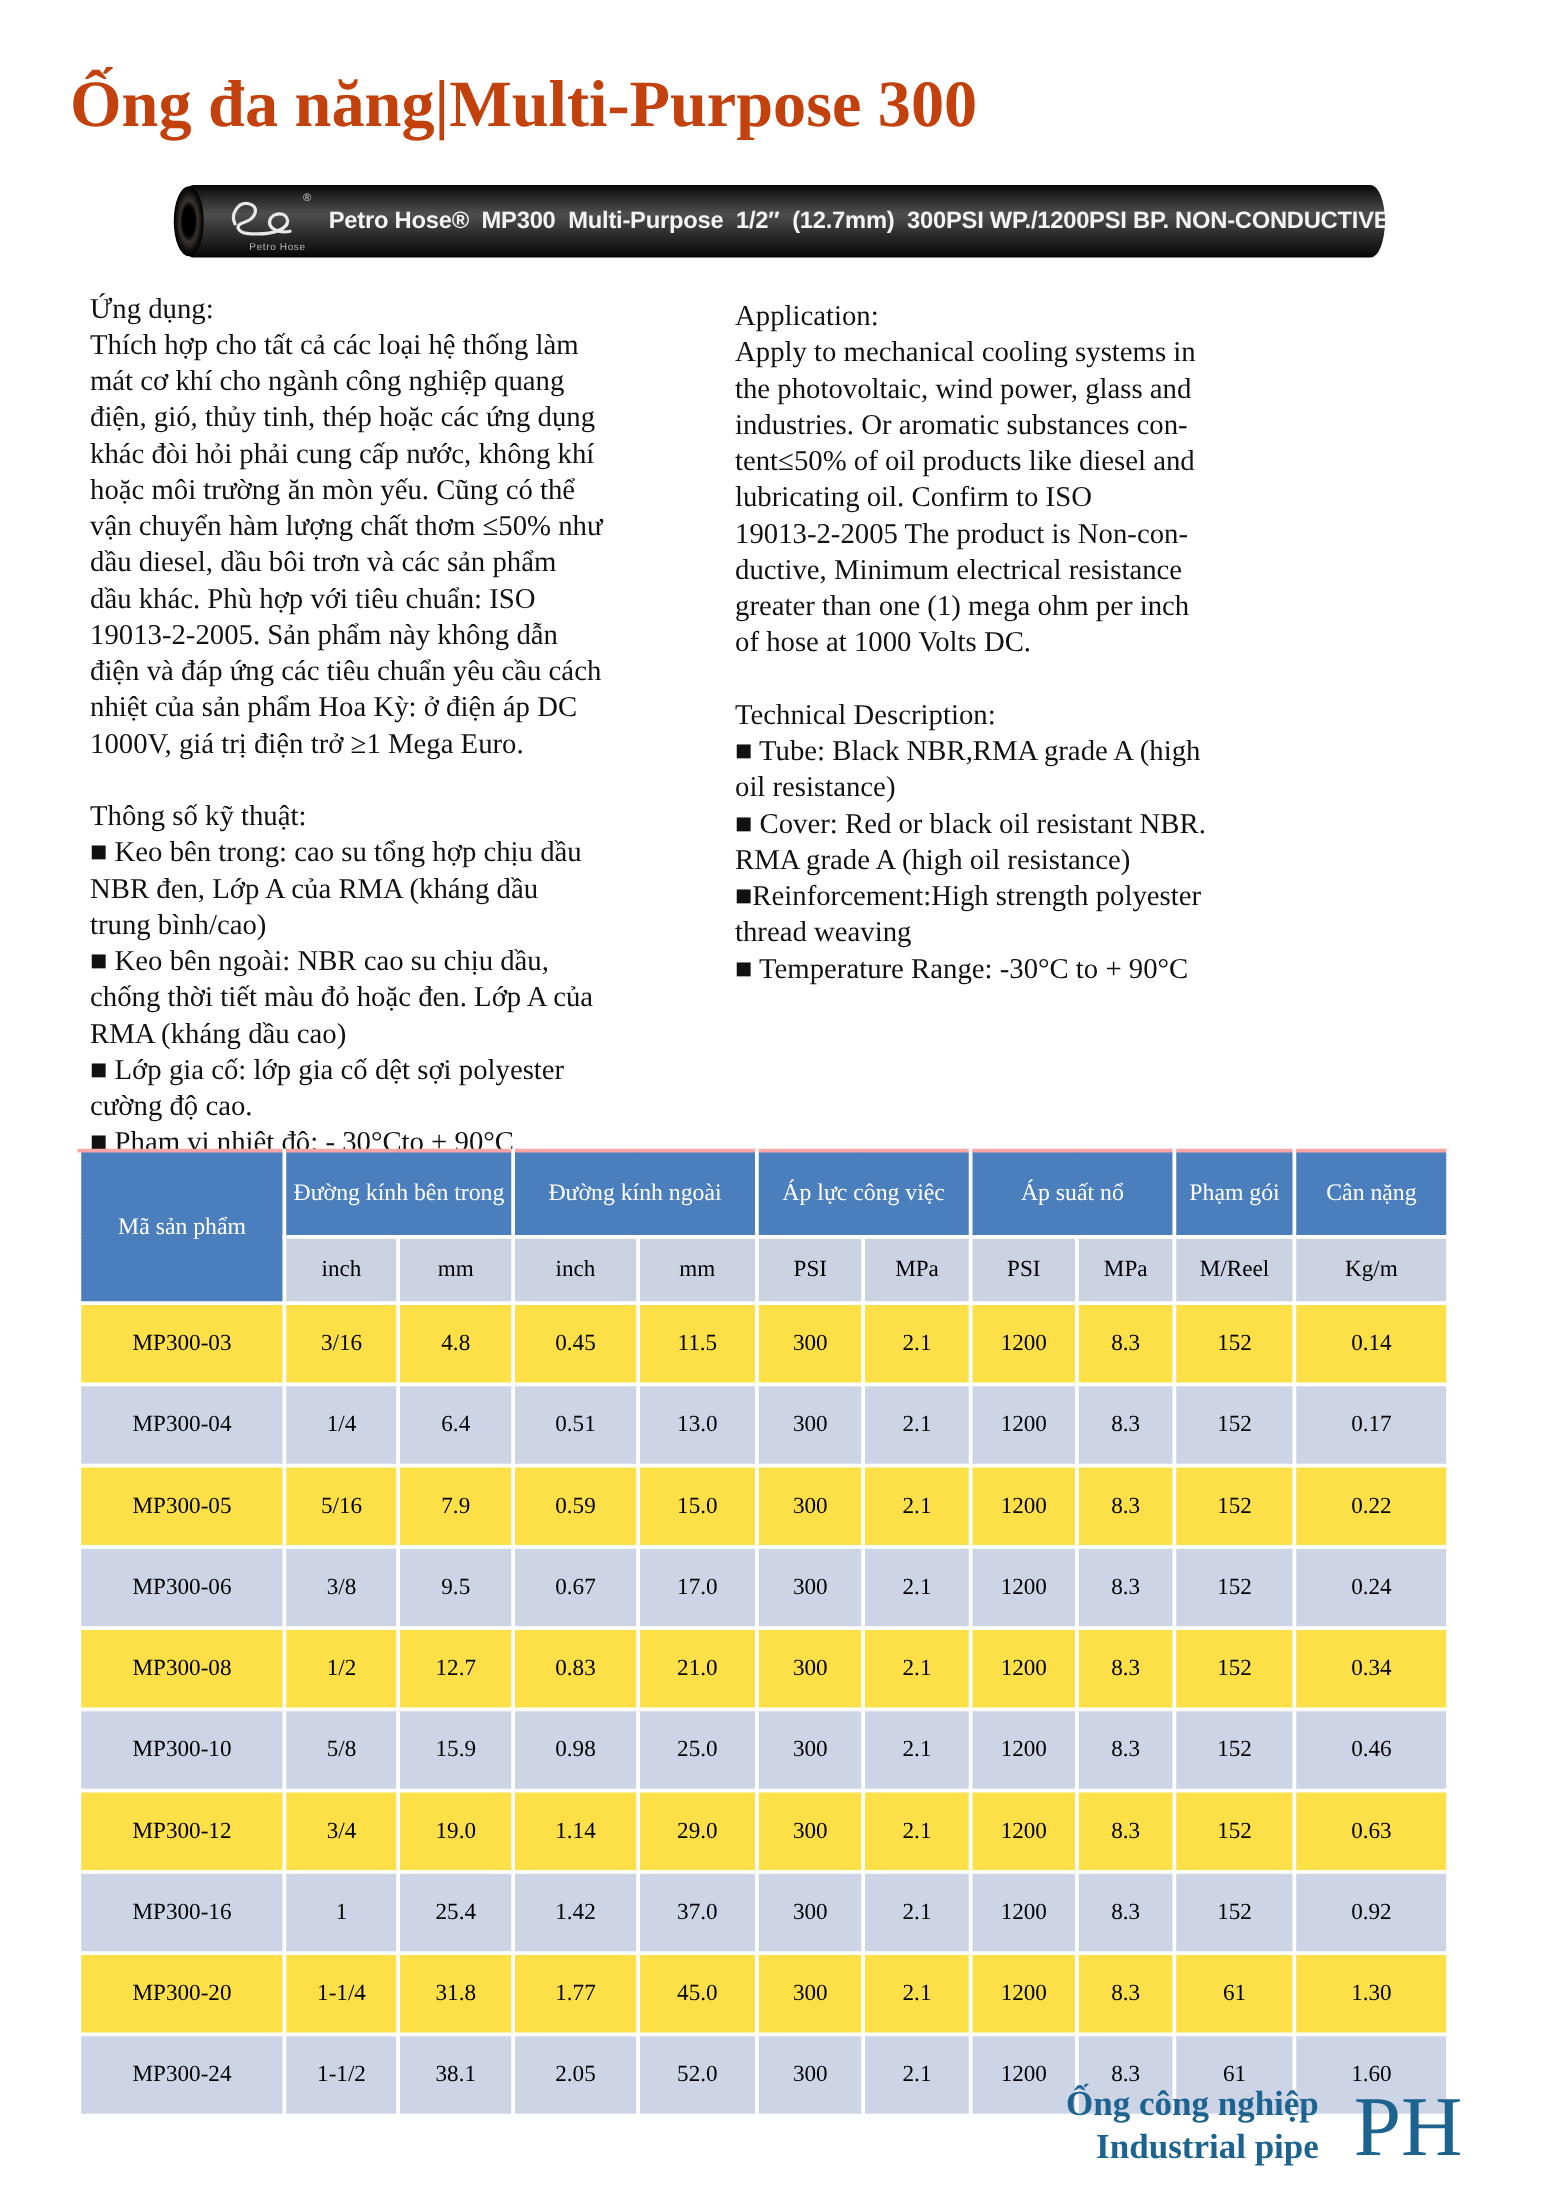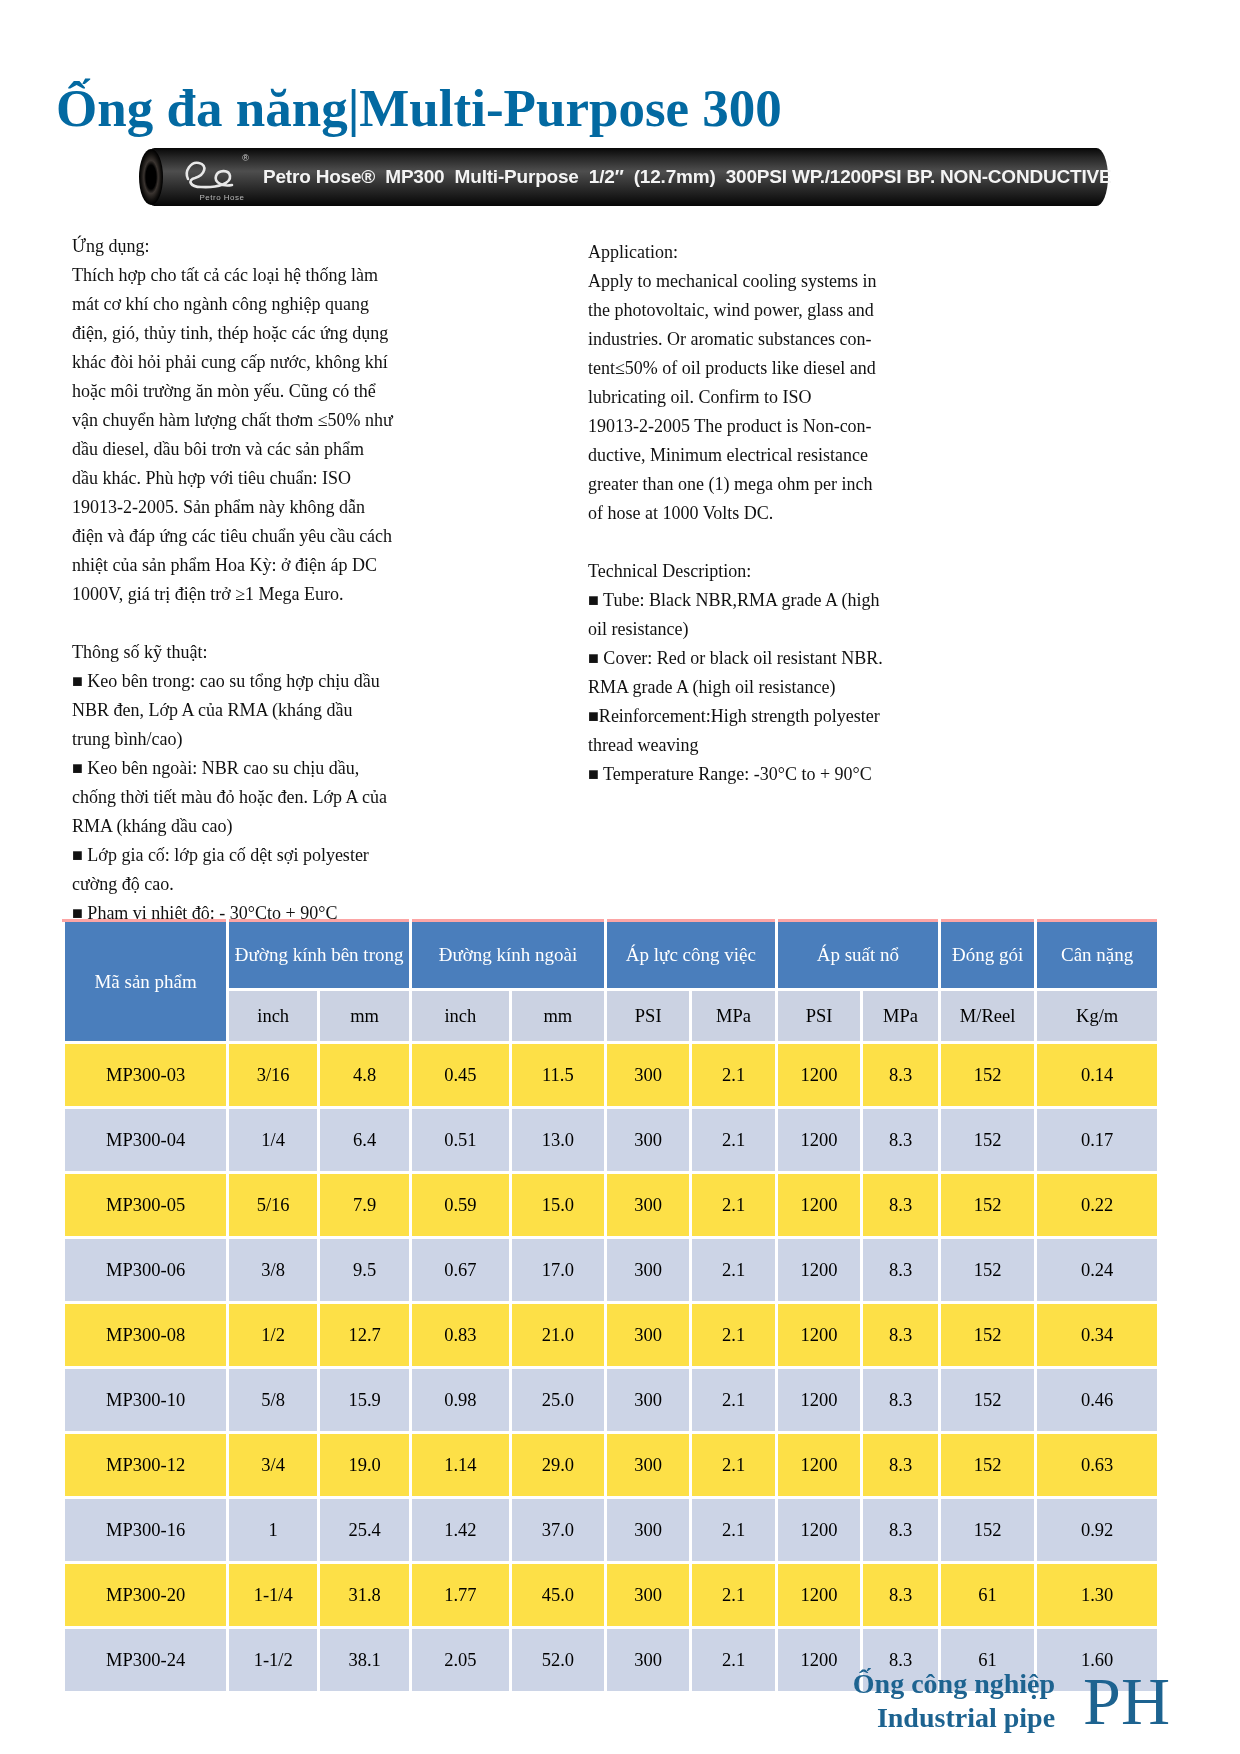--- a/index.html
+++ b/index.html
@@ -2,22 +2,22 @@
 <html><head>
 <meta charset="utf-8">
 <style>
   html,body{margin:0;padding:0;background:#ffffff;}
   .page{
     position:relative;width:1240px;height:1754px;margin:0 auto;background:#fff;
     font-family:"Liberation Serif","DejaVu Serif",serif;color:#1a1a1a;overflow:hidden;
   }
   
   .page-title{
-    position:absolute;left:56px;top:42px;font-size:53px;font-weight:bold;
-    letter-spacing:0;color:#0369a1;white-space:nowrap;
+    position:absolute;left:56px;top:18px;font-size:53px;font-weight:bold;
+    letter-spacing:0;color:#c2410c;white-space:nowrap;
   }
   
   .hose{
     position:absolute;left:143px;top:148px;width:965px;height:58px;
     background:linear-gradient(180deg,#070707 0%,#262626 16%,#4e4e4e 40%,#3c3c3c 55%,#1b1b1b 82%,#060606 100%);
     border-radius:12px/30px;
   }
   .hose-end{
     position:absolute;left:-4px;top:1px;width:24px;height:56px;border-radius:50%;
     background:radial-gradient(ellipse at center,#000 30%,#3a3430 42%,#141210 58%,#000 70%);
@@ -28,21 +28,21 @@
   .hose-logo .caption{
     position:absolute;left:6px;bottom:-3px;width:70px;text-align:center;
     color:#b9b9b9;font-size:8px;font-family:"Liberation Sans",sans-serif;letter-spacing:.5px;
   }
   .hose-print{
     position:absolute;left:120px;top:0;height:100%;display:flex;align-items:center;
     color:#f4f4f4;font-family:"Liberation Sans","DejaVu Sans",sans-serif;
     font-weight:bold;font-size:19px;letter-spacing:-0.2px;white-space:pre;
   }
   
-  .col{position:absolute;font-size:18px;line-height:29px;color:#111;}
+  .col{position:absolute;font-size:23px;line-height:29px;color:#111;}
   .col-left{left:72px;top:232px;width:510px;}
   .col-right{left:588px;top:238px;width:540px;}
   .col .heading{font-weight:normal;}
   .col .para{white-space:pre-line;}
   .col .specs-heading{margin-top:29px;}
   .spec-line{white-space:pre-line;}
   
   .spec-table{
     position:absolute;left:62px;top:919px;width:1098px;
     border-collapse:collapse;table-layout:fixed;
@@ -156,21 +156,21 @@
       <col style="width:8.8%">
         <col style="width:11.2%">
     </colgroup>
     <thead>
         <tr>
           <th class="gh" rowspan="2">Mã sản phẩm</th>
           <th class="gh" colspan="2">Đường kính bên trong</th>
           <th class="gh" colspan="2">Đường kính ngoài</th>
           <th class="gh" colspan="2">Áp lực công việc</th>
           <th class="gh" colspan="2">Áp suất nổ</th>
-          <th class="gh">Đóng gói</th>
+          <th class="gh">Phạm gói</th>
           <th class="gh">Cân nặng</th>
         </tr>
         <tr>
           <th class="sh">inch</th>
           <th class="sh">mm</th>
           <th class="sh">inch</th>
           <th class="sh">mm</th>
           <th class="sh">PSI</th>
           <th class="sh">MPa</th>
           <th class="sh">PSI</th>

